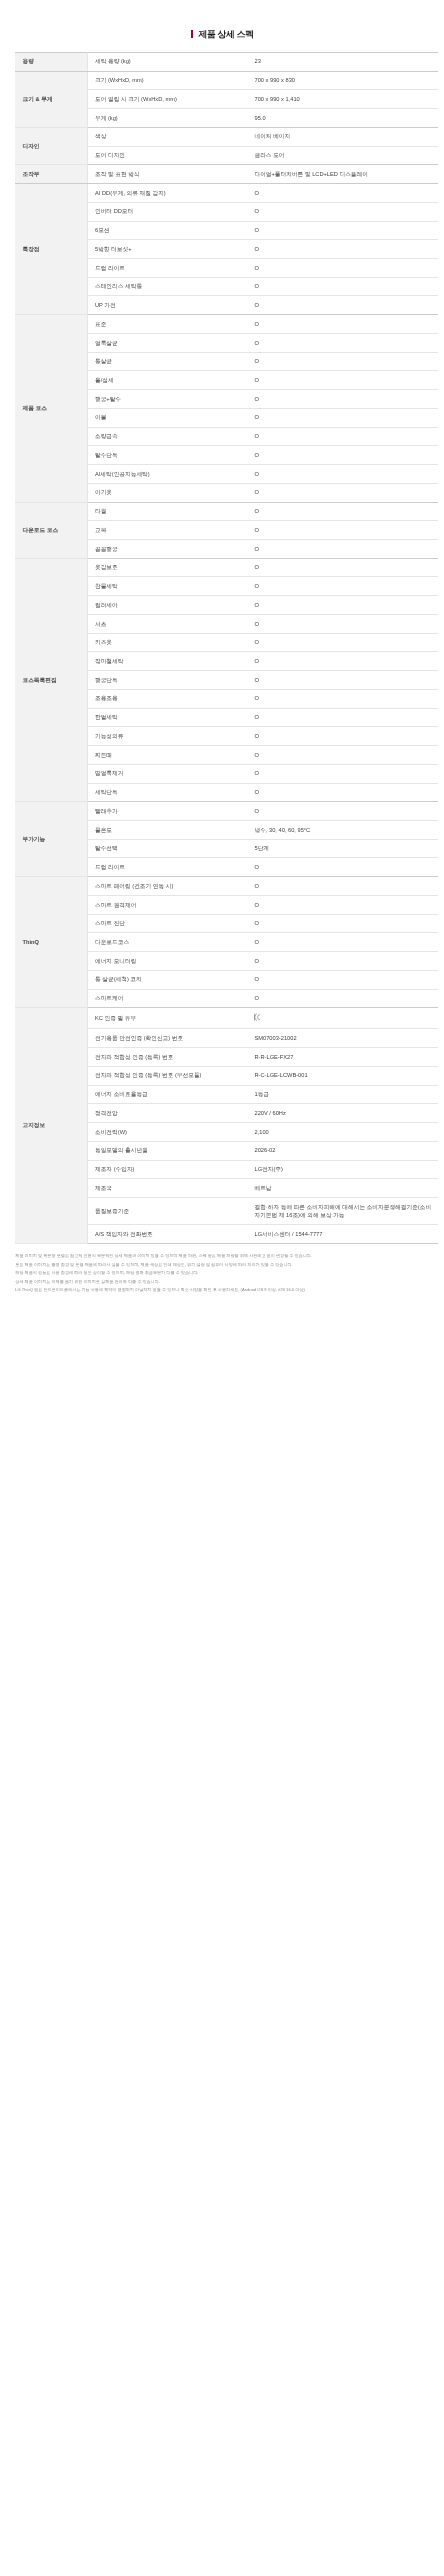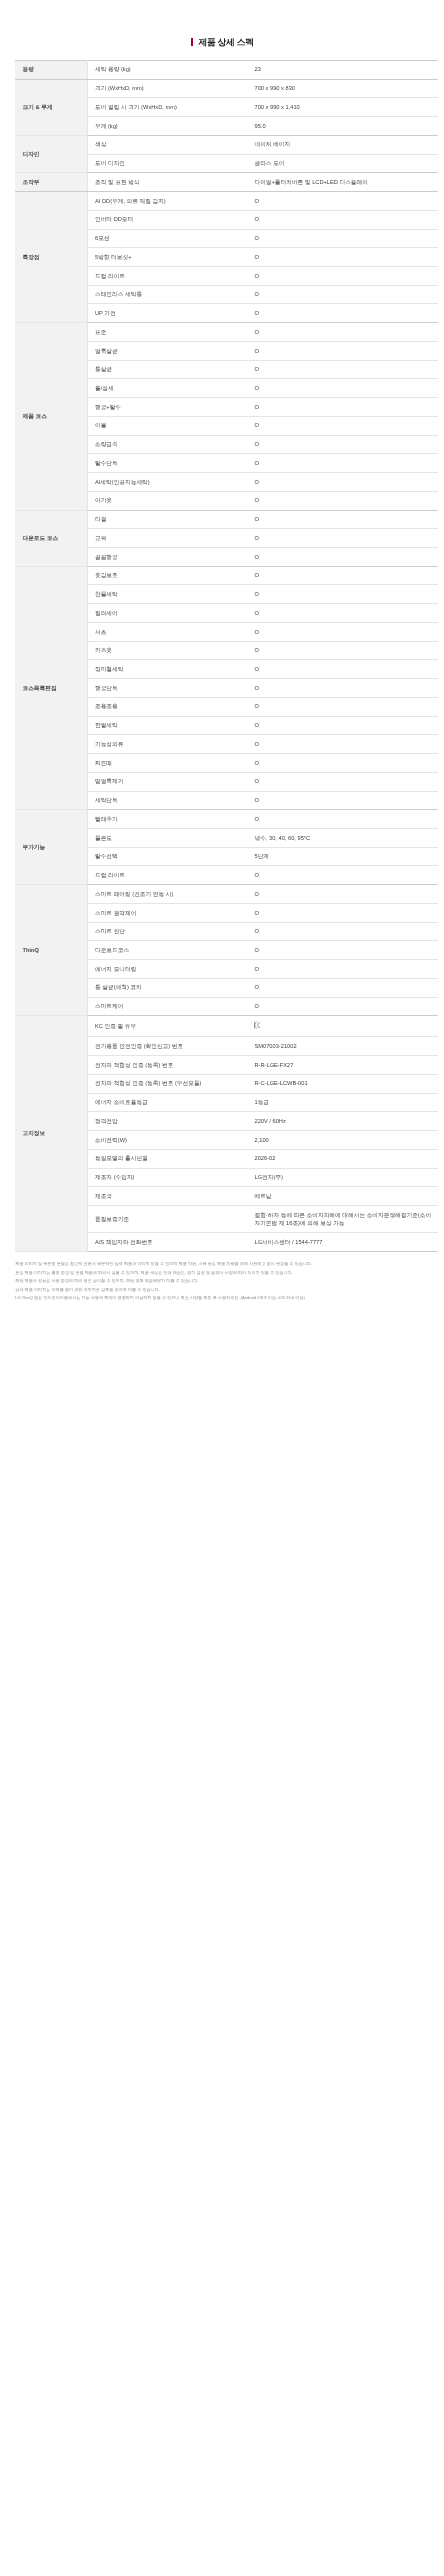--- a/index.html
+++ b/index.html
@@ -6,21 +6,21 @@
   body {
     margin: 0;
     background: #ffffff;
     font-family: "Liberation Sans", sans-serif;
     color: #333333;
     width: 445px;
   }
   .page {
     width: 445px;
     padding: 5px;
-    margin: 16px auto;
+    margin: 8px auto;
   }
   .title-wrap {
     text-align: center;
     padding: 15.5px 0 11.4px 0;
   }
   .title {
     display: inline-block;
     font-size: 8.8px;
     font-weight: bold;
     color: #1a1a1a;

